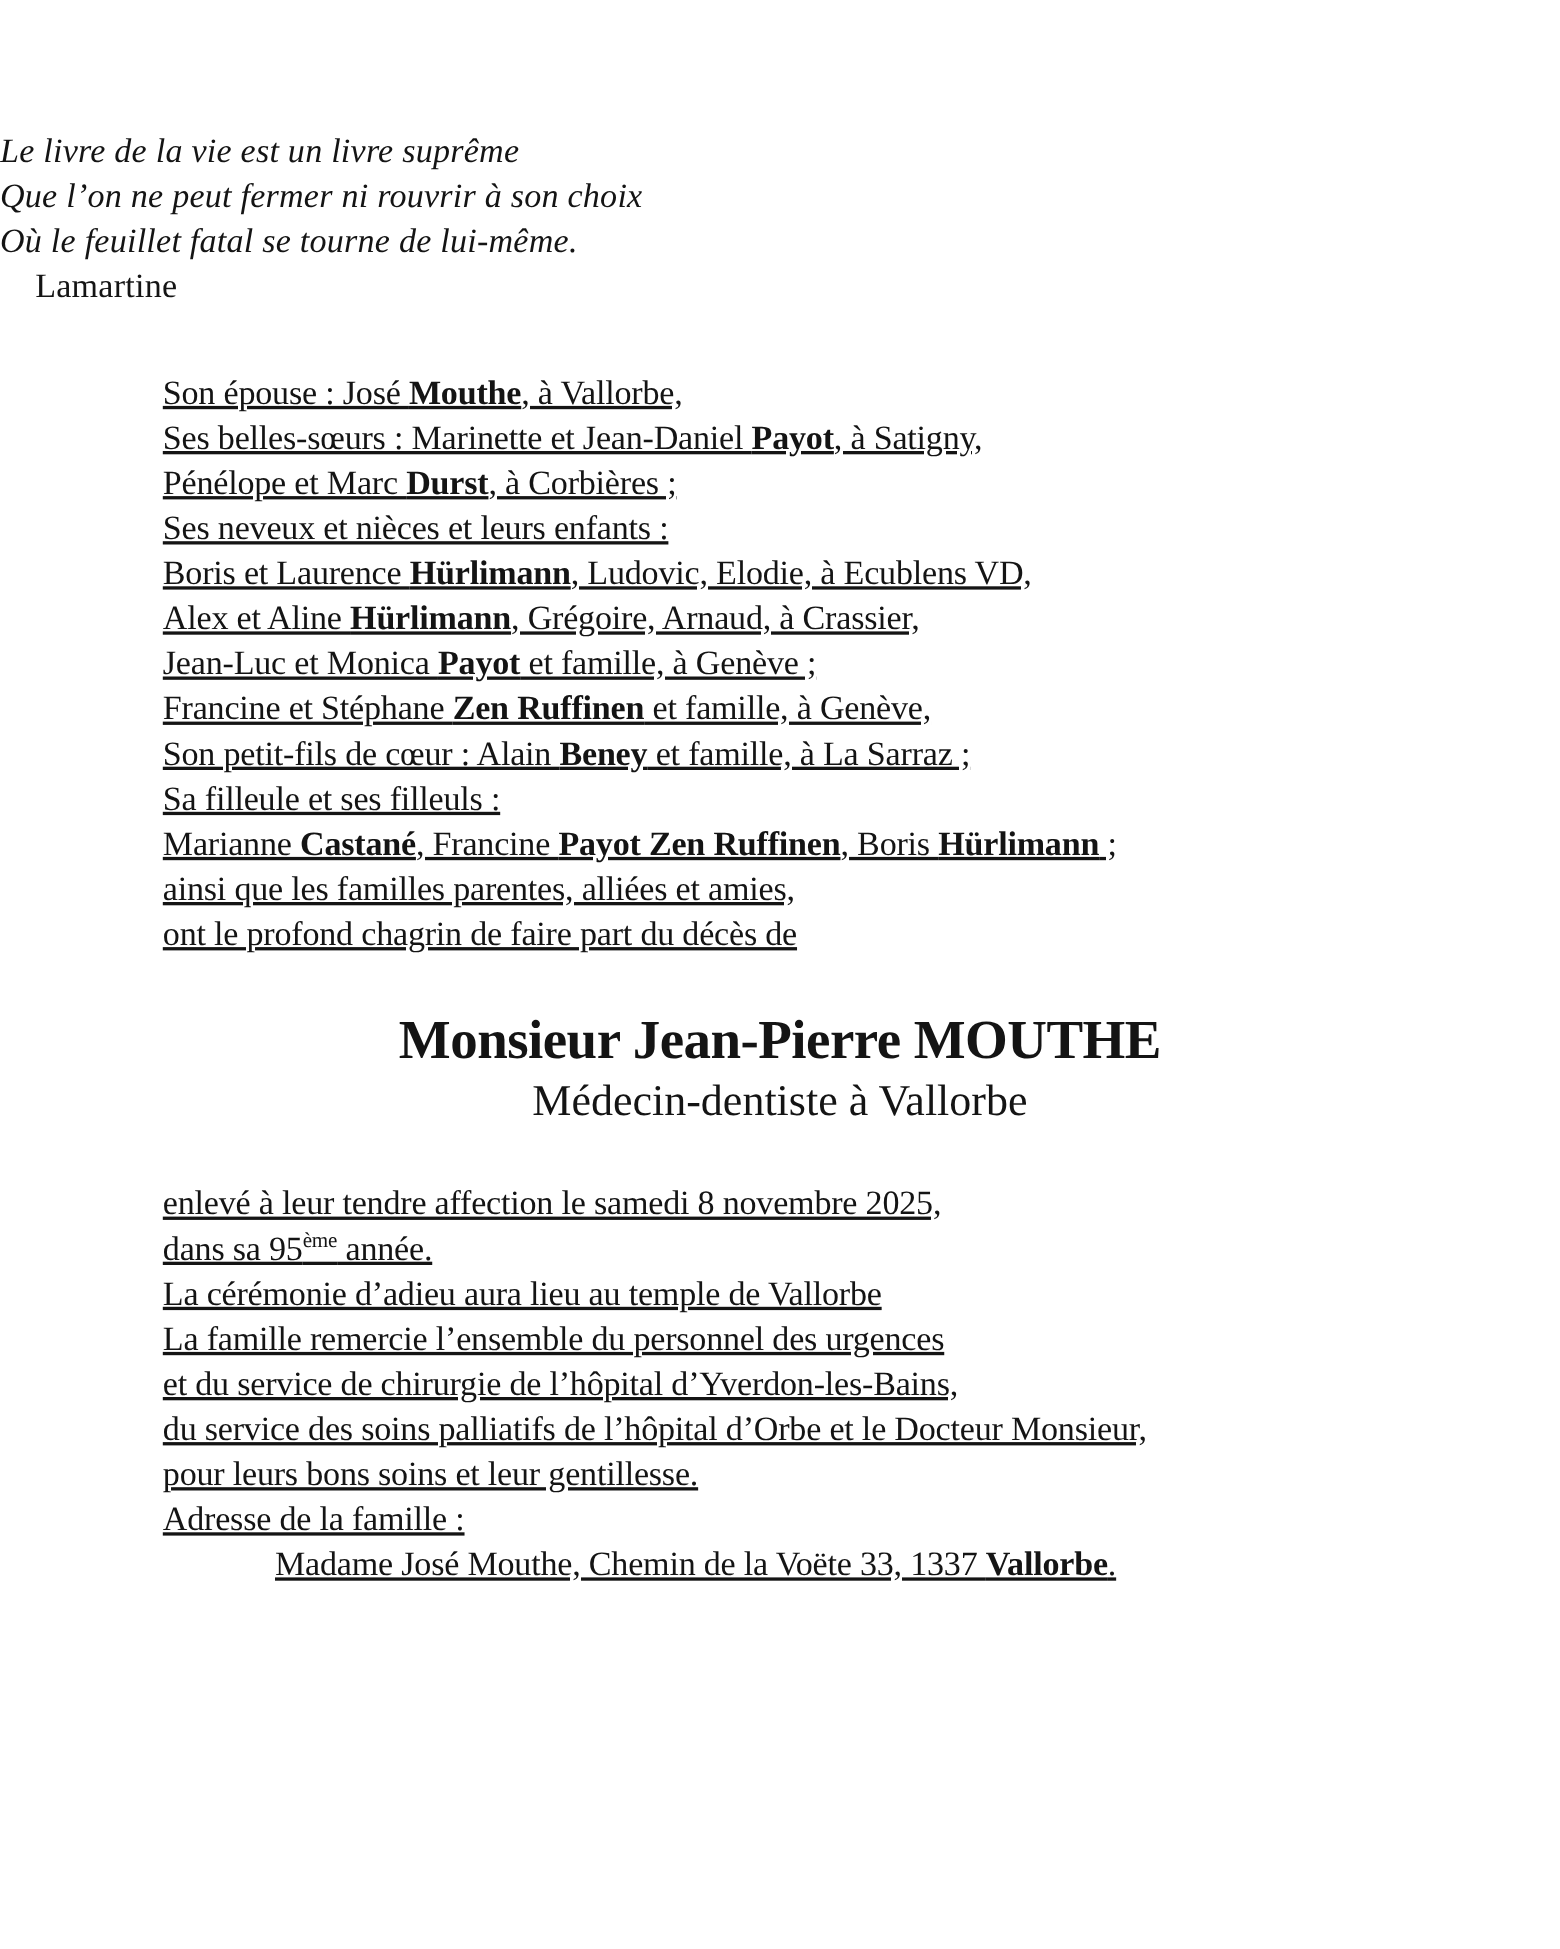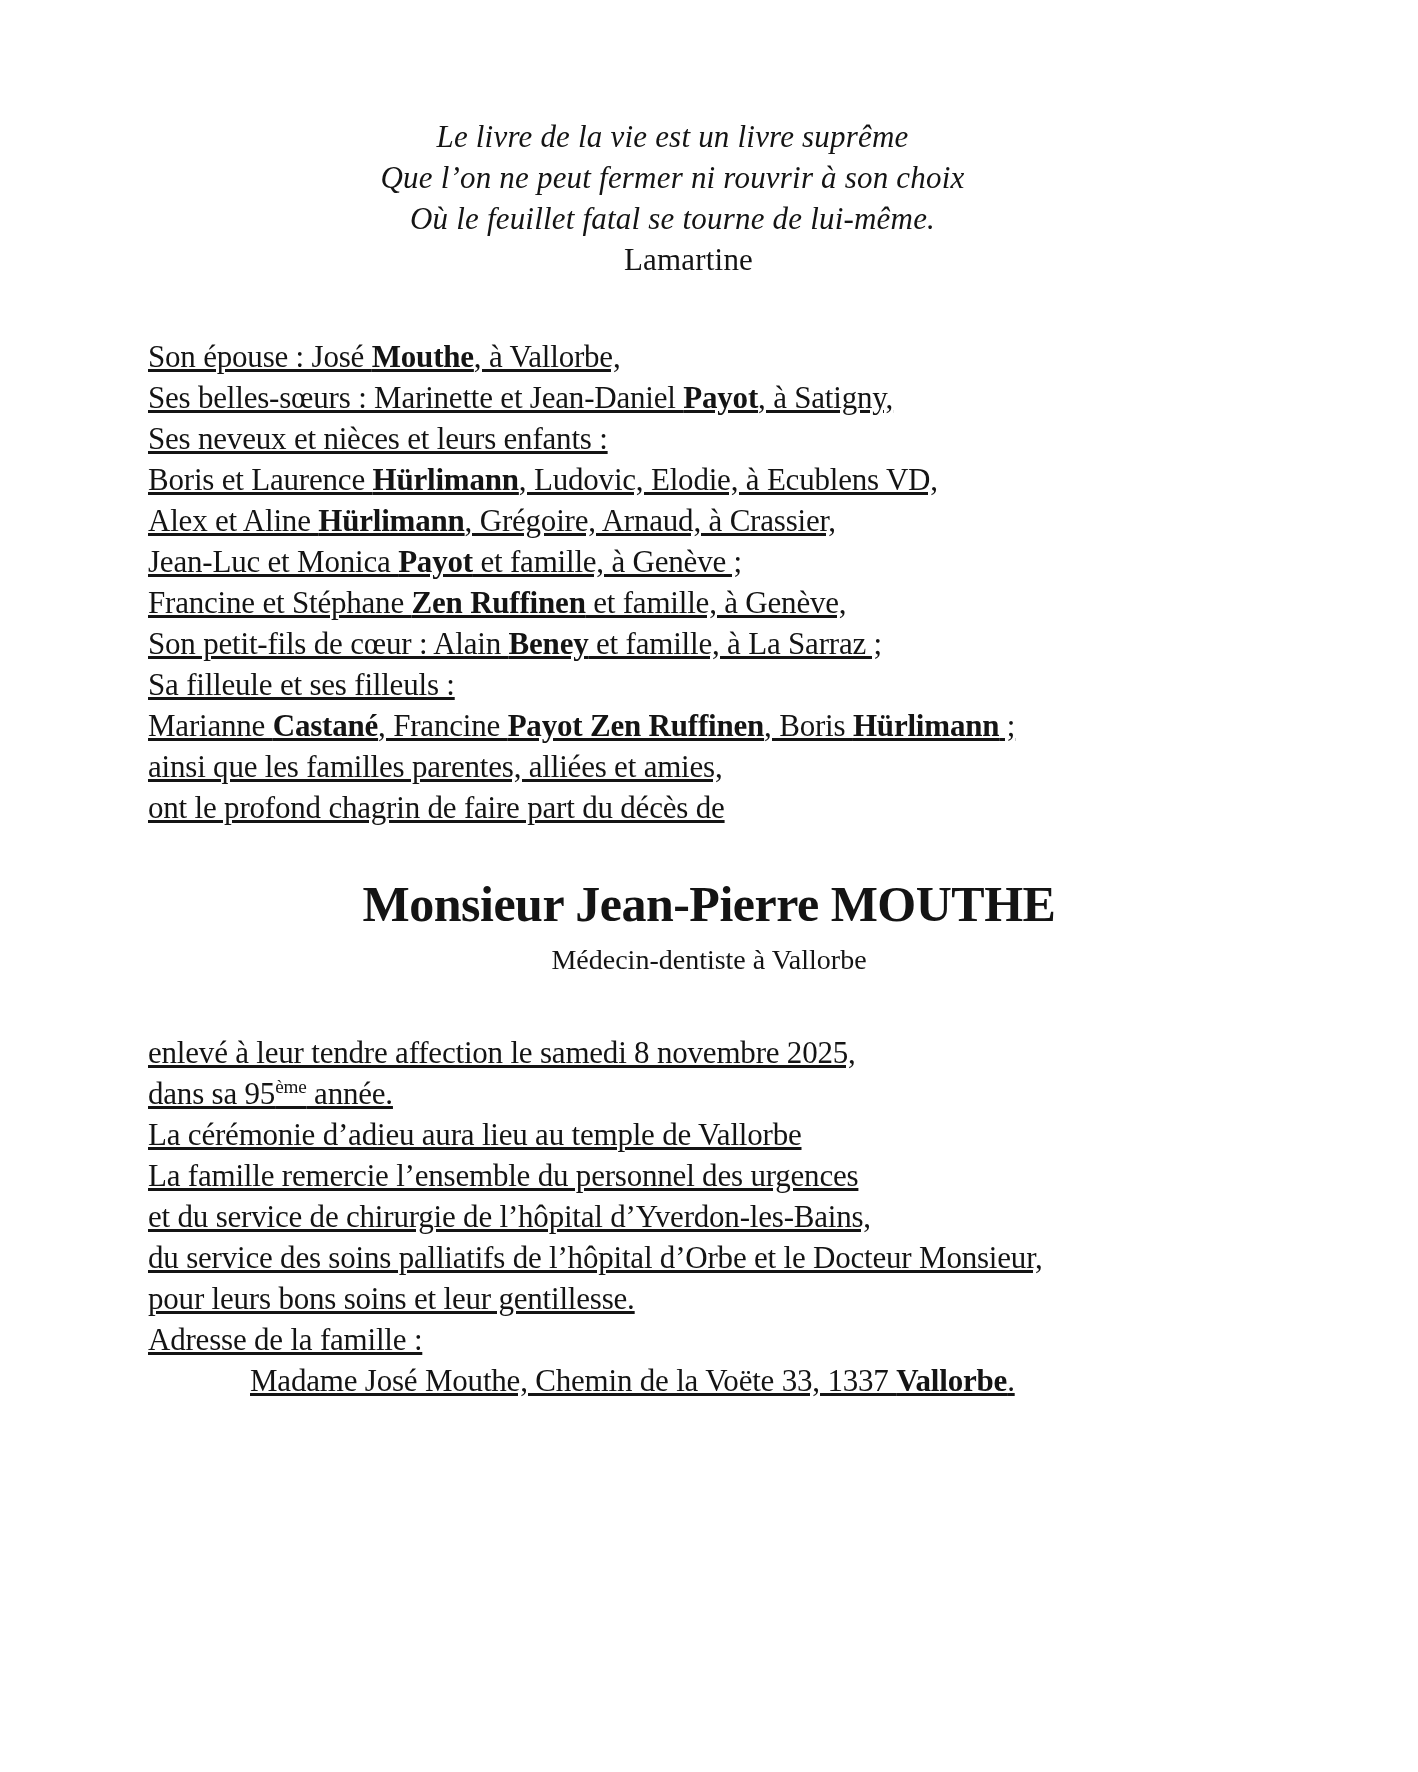--- a/index.html
+++ b/index.html
@@ -12,21 +12,21 @@
     width: 1418px;
     height: 1772px;
     background: #ffffff;
     color: #141414;
     font-family: "Liberation Serif", "DejaVu Serif", serif;
     overflow: hidden;
   }
   .quote {
     padding-top: 116px;
     padding-right: 73px;
-    text-align: center;
+    text-align: left;
     font-style: italic;
     font-size: 31px;
     line-height: 41px;
     letter-spacing: 0.2px;
   }
   .quote .attribution {
     font-style: normal;
     margin-left: 32px;
   }
   .family {
@@ -42,21 +42,21 @@
     margin: 46px 0 0 0;
     text-align: center;
     font-size: 50px;
     line-height: 60px;
     font-weight: bold;
     letter-spacing: -0.5px;
   }
   .subtitle {
     margin: 0;
     text-align: center;
-    font-size: 28px;
+    font-size: 40px;
     line-height: 52px;
     font-weight: normal;
   }
   .ceremony {
     margin-top: 46px;
     margin-left: 148px;
     font-size: 31px;
     line-height: 41px;
     letter-spacing: -0.2px;
     white-space: nowrap;
@@ -81,20 +81,21 @@
         <div class="tline"><span>Le livre de la vie est un livre suprême</span></div>
         <div class="tline"><span>Que l’on ne peut fermer ni rouvrir à son choix</span></div>
         <div class="tline"><span>Où le feuillet fatal se tourne de lui-même.</span></div>
       </div>
     <div class="attribution">Lamartine</div>
   </div>
 
   <div class="family">
       <div class="tline"><span>Son épouse : José </span><span class="b">Mouthe</span><span>, à Vallorbe,</span></div>
       <div class="tline"><span>Ses belles-sœurs : Marinette et Jean-Daniel </span><span class="b">Payot</span><span>, à Satigny,</span></div>
+      <div class="tline"><span>Pénélope et Marc </span><span class="b">Durst</span><span>, à Corbières ;</span></div>
       <div class="tline"><span>Ses neveux et nièces et leurs enfants :</span></div>
       <div class="tline"><span>Boris et Laurence </span><span class="b">Hürlimann</span><span>, Ludovic, Elodie, à Ecublens VD,</span></div>
       <div class="tline"><span>Alex et Aline </span><span class="b">Hürlimann</span><span>, Grégoire, Arnaud, à Crassier,</span></div>
       <div class="tline"><span>Jean-Luc et Monica </span><span class="b">Payot</span><span> et famille, à Genève ;</span></div>
       <div class="tline"><span>Francine et Stéphane </span><span class="b">Zen Ruffinen</span><span> et famille, à Genève,</span></div>
       <div class="tline"><span>Son petit-fils de cœur : Alain </span><span class="b">Beney</span><span> et famille, à La Sarraz ;</span></div>
       <div class="tline"><span>Sa filleule et ses filleuls :</span></div>
       <div class="tline"><span>Marianne </span><span class="b">Castané</span><span>, Francine </span><span class="b">Payot Zen Ruffinen</span><span>, Boris </span><span class="b">Hürlimann</span><span> ;</span></div>
       <div class="tline"><span>ainsi que les familles parentes, alliées et amies,</span></div>
       <div class="tline"><span>ont le profond chagrin de faire part du décès de</span></div>

